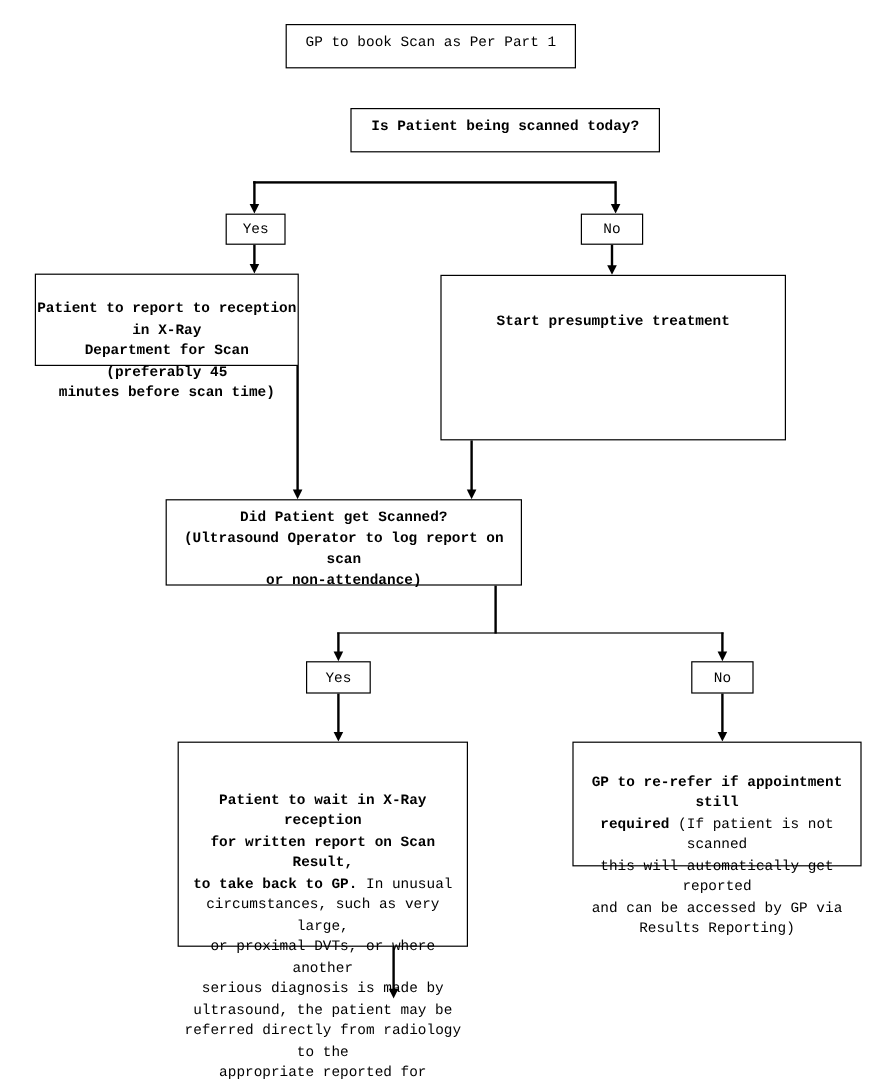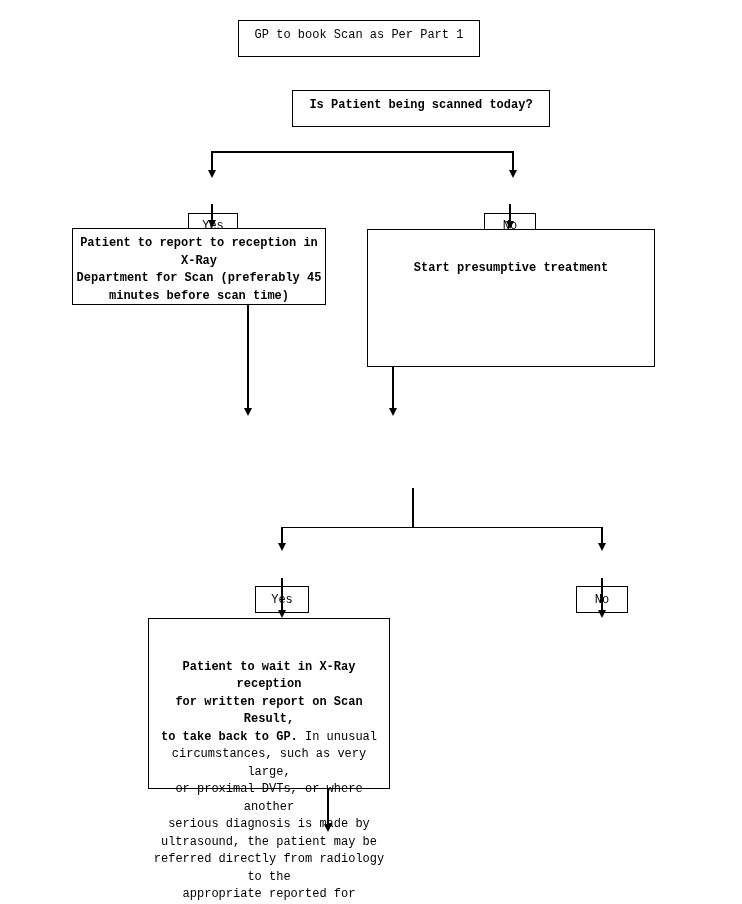--- a/index.html
+++ b/index.html
@@ -24,21 +24,20 @@
   }
   .bold   { font-weight:bold; }
   .italic { font-style:italic; }
   .single { white-space:nowrap; line-height:14px; }
   .flexcenter {
     display:flex;
     align-items:center;
     justify-content:center;
     white-space:nowrap;
     line-height:14px;
-    margin-top:35px;
   }
   .vline, .hline {
     position:absolute;
     background:#000000;
   }
   .vline { width:1.5px; }
   .hline { height:1.5px; }
   .arrow {
     position:absolute;
     width:0; height:0;
@@ -64,34 +63,37 @@
 
   <div class="node flexcenter" style="left:188px; top:178px; width:50px; height:26px;">Yes</div>
   <div class="node flexcenter" style="left:484px; top:178px; width:52px; height:26px;">No</div>
 
   <div class="vline" style="left:211px; top:204px; height:17px;"></div>
   <div class="arrow" style="left:208px; top:220px;"></div>
 
   <div class="vline" style="left:509px; top:204px; height:18px;"></div>
   <div class="arrow" style="left:506px; top:221px;"></div>
 
-  <div class="node bold" style="left:29px; top:228px; width:254px; height:77px; padding-top:6px;margin-left:43px;">Patient to report to reception in X-Ray
+  <div class="node bold" style="left:29px; top:228px; width:220px; height:77px; padding-top:20px;">Patient to report to reception in X-Ray
 Department for Scan (preferably 45
 minutes before scan time)</div>
 
   <div class="node" style="left:367px; top:229px; width:288px; height:138px; padding-top:12px;">
     <div class="bold">Start presumptive treatment</div>
   </div>
 
   <div class="vline" style="left:247px; top:305px; height:104px;"></div>
   <div class="arrow" style="left:244px; top:408px;"></div>
 
   <div class="vline" style="left:392px; top:367px; height:42px;"></div>
   <div class="arrow" style="left:389px; top:408px;"></div>
 
+  <div class="node bold" style="left:138px; top:416px; width:297px; height:72px; padding-top:6px;">Did Patient get Scanned?
+(Ultrasound Operator to log report on scan
+or non-attendance)</div>
 
   <div class="vline" style="left:412px; top:488px; height:40px;"></div>
   <div class="hline" style="left:281px; top:526.5px; width:322px;"></div>
   <div class="vline" style="left:281px; top:527px; height:17px;"></div>
   <div class="arrow" style="left:278px; top:543px;"></div>
   <div class="vline" style="left:601px; top:527px; height:17px;"></div>
   <div class="arrow" style="left:598px; top:543px;"></div>
 
   <div class="node flexcenter" style="left:255px; top:551px; width:54px; height:27px;">Yes</div>
   <div class="node flexcenter" style="left:576px; top:551px; width:52px; height:27px;">No</div>
@@ -107,18 +109,25 @@
 for written report on Scan Result,
 to take back to GP. </span><span>In unusual
 circumstances, such as very large,
 or proximal DVTs, or where another
 serious diagnosis is made by
 ultrasound, the patient may be
 referred directly from radiology to the
 appropriate reported for admission.</span>
   </div>
 
+  <div class="node" style="left:477px; top:618px; width:241px; height:104px; padding-top:7px;">
+    <span class="bold">GP to re-refer if appointment still
+required </span><span>(If patient is not scanned
+this will automatically get reported
+and can be accessed by GP via
+Results Reporting)</span>
+  </div>
 
   <div class="vline" style="left:327px; top:789px; height:36px;"></div>
   <div class="arrow" style="left:324px; top:824px;"></div>
 
 
 </div>
 
 </body></html>

